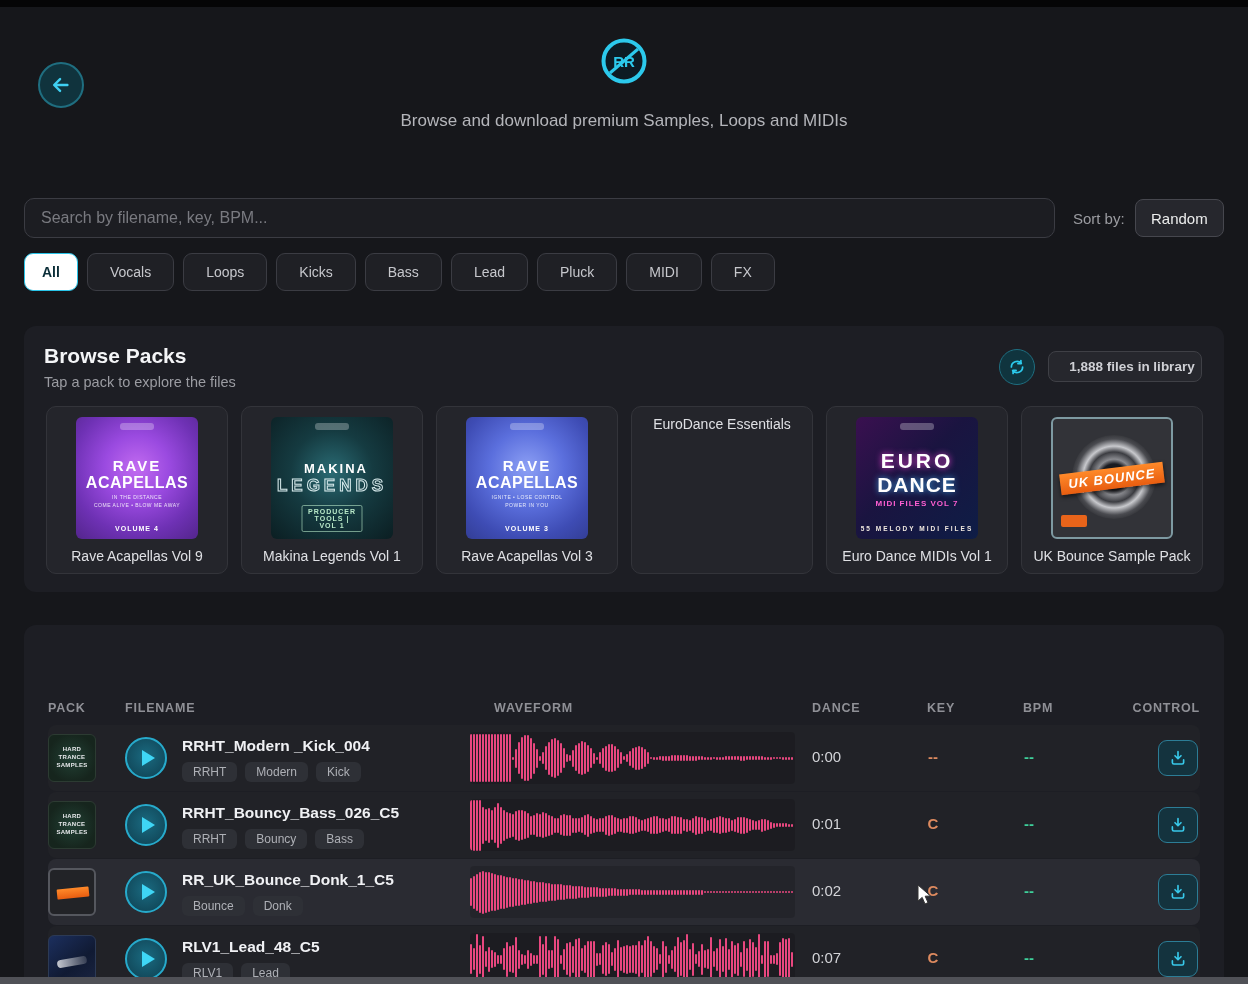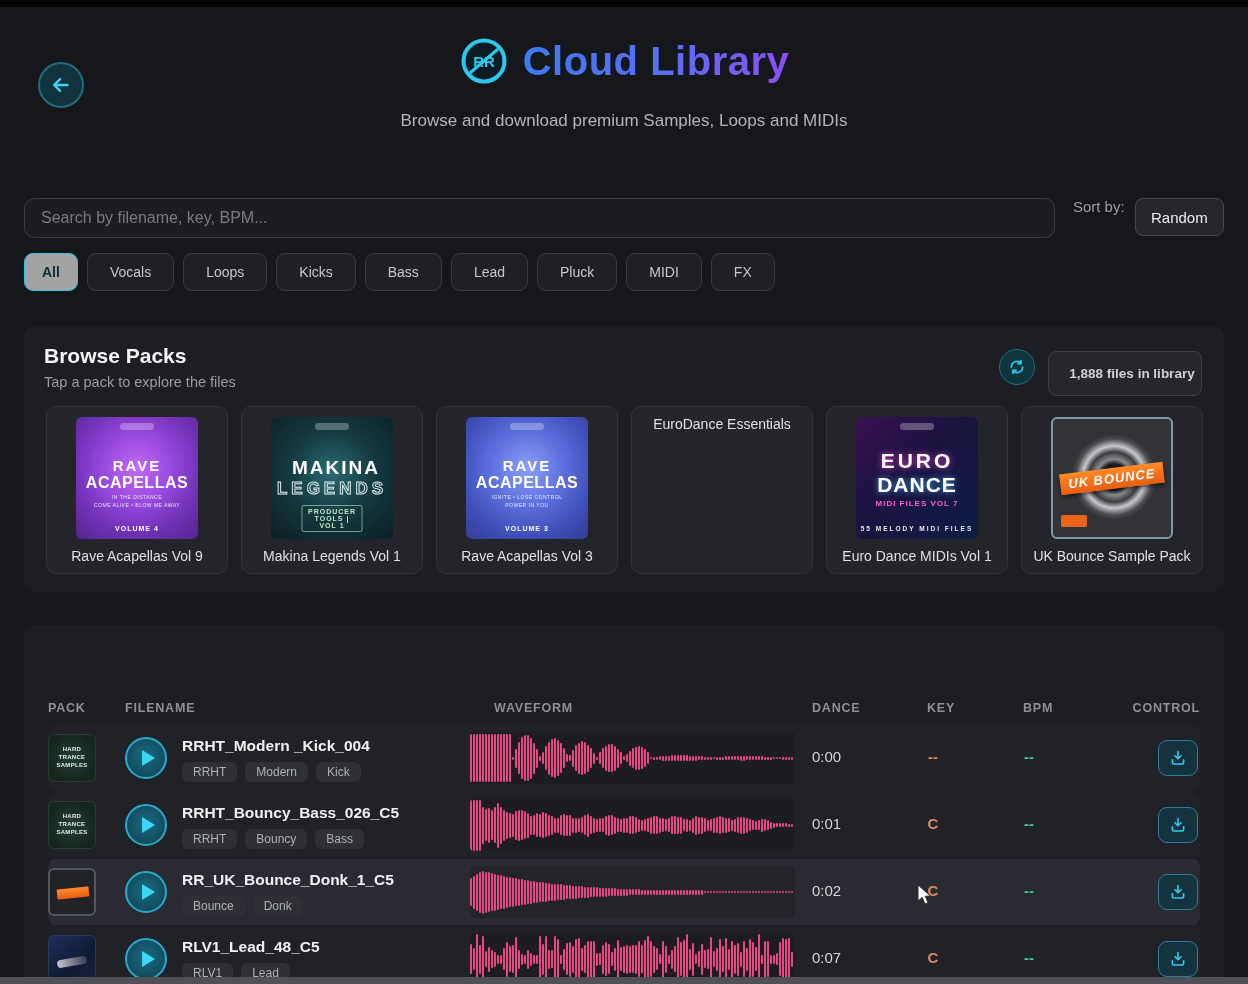--- a/index.html
+++ b/index.html
@@ -22,53 +22,53 @@
   .title-row { position:absolute; top:36px; left:0; width:100%; display:flex; align-items:center; justify-content:center; gap:14px; }
   .logo-icon { width:50px; height:50px; }
   h1.page-title {
     font-size:40px; font-weight:800; letter-spacing:0.5px;
     background:linear-gradient(90deg,#3b7cf2 0%, #5b6cf4 55%, #8a4ff2 100%);
     -webkit-background-clip:text; background-clip:text; color:transparent;
   }
   .subtitle { position:absolute; top:111px; left:0; width:100%; text-align:center; font-size:17px; color:#b4b5ba; }
 
   
-  .search-row { position:absolute; top:198px; left:24px; width:1200px; height:40px; display:flex; align-items:flex-start; }
+  .search-row { position:absolute; top:198px; left:24px; width:1200px; height:40px; display:flex; align-items:center; }
   .search-input {
     width:1038px; height:40px; background:#1c1d22; border:1px solid #3b3c43; border-radius:10px;
     color:#d8d9dd; font-size:16px; padding:0 16px; font-family:"Liberation Sans",sans-serif; outline:none;
   }
   .search-input::placeholder { color:#797a80; }
   .sort-label { margin-left:18px; font-size:15px; color:#9b9ca1; white-space:nowrap; }
   .sort-btn {
     margin-left:10px; width:90px; height:38px; background:#26272d; border:1px solid #46474e;
     border-radius:8px; color:#eceded; font-size:15px; cursor:pointer; font-family:"Liberation Sans",sans-serif;
   }
 
   
   .filters { position:absolute; top:253px; left:24px; display:flex; gap:9px; }
   .chip {
     height:38px; padding:0 22px; background:#1f2025; border:1px solid #3b3c43; border-radius:9px;
     color:#c6c7cc; font-size:14px; cursor:pointer; font-family:"Liberation Sans",sans-serif;
   }
-  .chip.active { background:#a3a3a3; border-color:#29c4e8; color:#0b2e38; font-weight:700; padding:0 17px; }
+  .chip.active { background:#ffffff; border-color:#29c4e8; color:#0b2e38; font-weight:700; padding:0 17px; }
 
   
   .browse-panel {
     position:absolute; top:326px; left:24px; width:1200px; height:266px;
     background:#1d1e24; border-radius:12px;
   }
   .bp-title { position:absolute; left:20px; top:18px; font-size:21px; font-weight:800; color:#f4f5f7; }
   .bp-sub { position:absolute; left:20px; top:48px; font-size:14.5px; color:#9b9ca2; }
   .refresh-btn {
     position:absolute; left:975px; top:23px; width:36px; height:36px; border-radius:50%;
     background:#10343e; border:1.5px solid #1f6e80; cursor:pointer; display:flex; align-items:center; justify-content:center;
   }
   .files-badge {
-    position:absolute; left:1024px; top:25px; width:154px; height:45px;
+    position:absolute; left:1024px; top:25px; width:154px; height:31px;
     background:#26272d; border:1px solid #3f4046; border-radius:8px;
     display:flex; align-items:center; justify-content:center;
     font-size:13.5px; font-weight:700; color:#cfd0d5;padding-left:14px;
   }
   .packs { position:absolute; left:22px; top:80px; display:flex; gap:13px; }
   .pack-card { width:182px; height:168px; background:#24252b; border:1px solid #33343a; border-radius:10px; cursor:pointer; }
   .cover { position:relative; width:122px; height:122px; margin:10px auto 0; border-radius:6px; overflow:hidden;
            display:flex; flex-direction:column; align-items:center; justify-content:center; text-align:center; }
   .pack-name { margin-top:9px; text-align:center; font-size:14px; color:#dfe0e4; }
   .cv-badge { position:absolute; top:6px; left:50%; transform:translateX(-50%); width:34px; height:7px;
@@ -80,21 +80,21 @@
 
   .cover-purple { background:radial-gradient(circle at 50% 42%, #c26bf0 0%, #9a4ae0 35%, #6e31b4 70%, #53258c 100%); }
   .cover-purple .cv-l1 { font-size:15px; letter-spacing:2px; margin-top:8px; }
   .cover-purple .cv-l2 { font-size:16px; letter-spacing:0.5px; }
 
   .cover-blue { background:radial-gradient(circle at 50% 42%, #8da0f5 0%, #5b6fdd 40%, #3e4cb4 75%, #333e96 100%); }
   .cover-blue .cv-l1 { font-size:15px; letter-spacing:2px; margin-top:8px; }
   .cover-blue .cv-l2 { font-size:16px; letter-spacing:0.5px; }
 
   .cover-teal { background:radial-gradient(circle at 50% 45%, #2a6b74 0%, #153b41 45%, #0b1e22 100%); }
-  .cover-teal .cv-l1 { font-size:19px; letter-spacing:2px;margin-left:8px; }
+  .cover-teal .cv-l1 { font-size:13px; letter-spacing:2px;margin-left:8px; }
   .cover-teal .cv-l2 { font-size:17px; letter-spacing:4px; color:transparent; -webkit-text-stroke:1px #d5e8ea; }
   .cover-teal .cv-l5 { color:#b8e8c8; font-size:7px; border:1px solid rgba(184,232,200,0.6); width:auto;
                        left:50%; transform:translateX(-50%); padding:2px 5px; border-radius:2px; }
 
   .cover-navy { background:linear-gradient(155deg, #3a69b8 0%, #1c3a6e 45%, #0c1c38 100%); }
   .cover-navy .cv-l1 { font-size:14px; letter-spacing:1px; color:#cfe6ff; text-shadow:0 0 3px #1a7ac2; }
   .cover-navy .cv-l2 { font-size:14px; letter-spacing:2px; color:#cfe6ff; text-shadow:0 0 3px #1a7ac2; }
   .cover-navy .cv-l5 { background:rgba(6,12,24,0.85); font-style:italic; font-size:6px; padding:3px 0; bottom:4px; color:#dce8f5; }
 
   .cover-neon { background:linear-gradient(135deg, #3a1050 0%, #1a1440 45%, #0e1d46 100%); }
@@ -176,21 +176,20 @@
     <path d="M19 12H6M11 5.5L4.5 12L11 18.5" fill="none" stroke="#3fd0f2" stroke-width="2.6" stroke-linecap="round" stroke-linejoin="round"></path>
   </svg>
 </button>
 
 <div class="title-row">
   <svg class="logo-icon" viewBox="0 0 50 50">
     <circle cx="25" cy="25" r="20.5" fill="#0d1b24" stroke="#2cc9ec" stroke-width="4"></circle>
     <line x1="11" y1="37" x2="39" y2="13" stroke="#2cc9ec" stroke-width="3"></line>
     <text x="25" y="30.5" text-anchor="middle" font-size="15" font-weight="bold" fill="#2cc9ec" font-family="Liberation Sans, sans-serif">RR</text>
   </svg>
-  <h1 class="page-title">Cloud Library</h1>
 </div>
 <div class="subtitle">Browse and download premium Samples, Loops and MIDIs</div>
 
 <div class="search-row">
   <input class="search-input" type="text" placeholder="Search by filename, key, BPM..." style="">
   <span class="sort-label">Sort by:</span>
   <button class="sort-btn">Random</button>
 </div>
 
 <div class="filters">

